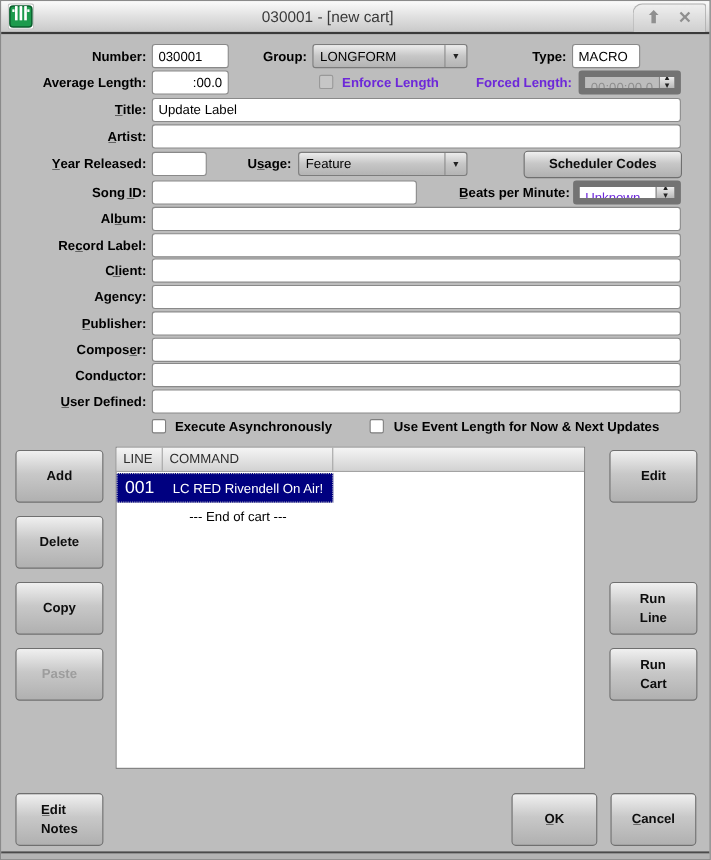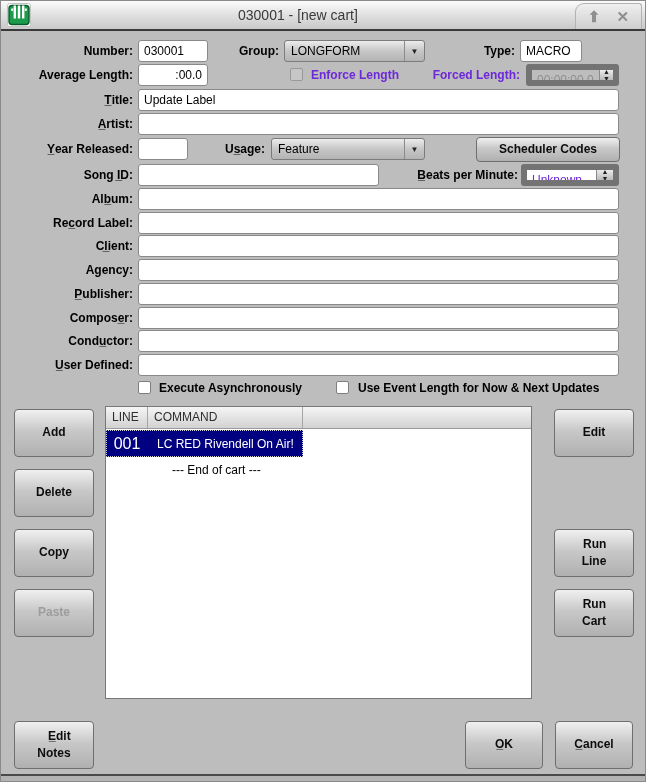--- a/index.html
+++ b/index.html
@@ -65,21 +65,21 @@
   .spin-arrows i { font-style:normal; font-size:7px; color:#222; height:8px; }
   .ckb {
     position:absolute; width:13px; height:13px; background:#fff;
     border:1px solid #7f7f7f; border-radius:2px;
   }
   .ckb.disabled { background:#c6c6c6; border-color:#999; }
   .btn {
     position:absolute; background:linear-gradient(#f0f0f0,#c8c8c8 45%,#b0b0b0);
     border:1px solid #6f6f6f; border-radius:4px;
     font-family:"Liberation Sans",sans-serif; font-size:12px; font-weight:bold; color:#0d0d0d;
-    display:flex; align-items:center; justify-content:center; text-align:right;
+    display:flex; align-items:center; justify-content:center; text-align:left;
     white-space:pre-line; line-height:1.45; cursor:default;
   }
   .btn.disabled { color:#9d9d9d; }
   
   .mlist {
     position:absolute; left:104px; top:405px; width:427px; height:293px;
     background:#fff; border:1px solid #777;
   }
   .mlist-header { display:flex; height:22px;
     background:linear-gradient(#f5f5f5,#d2d2d2);

